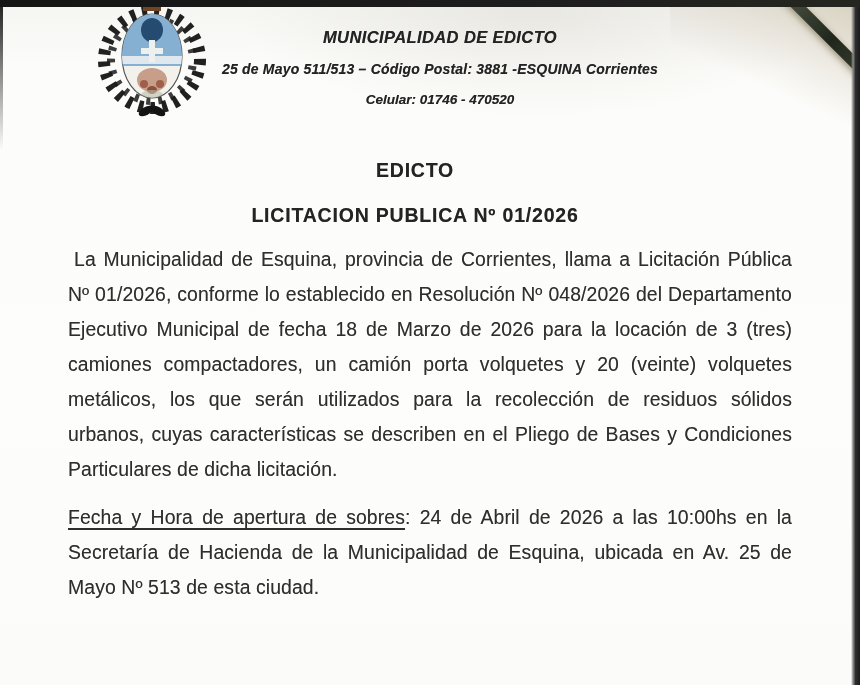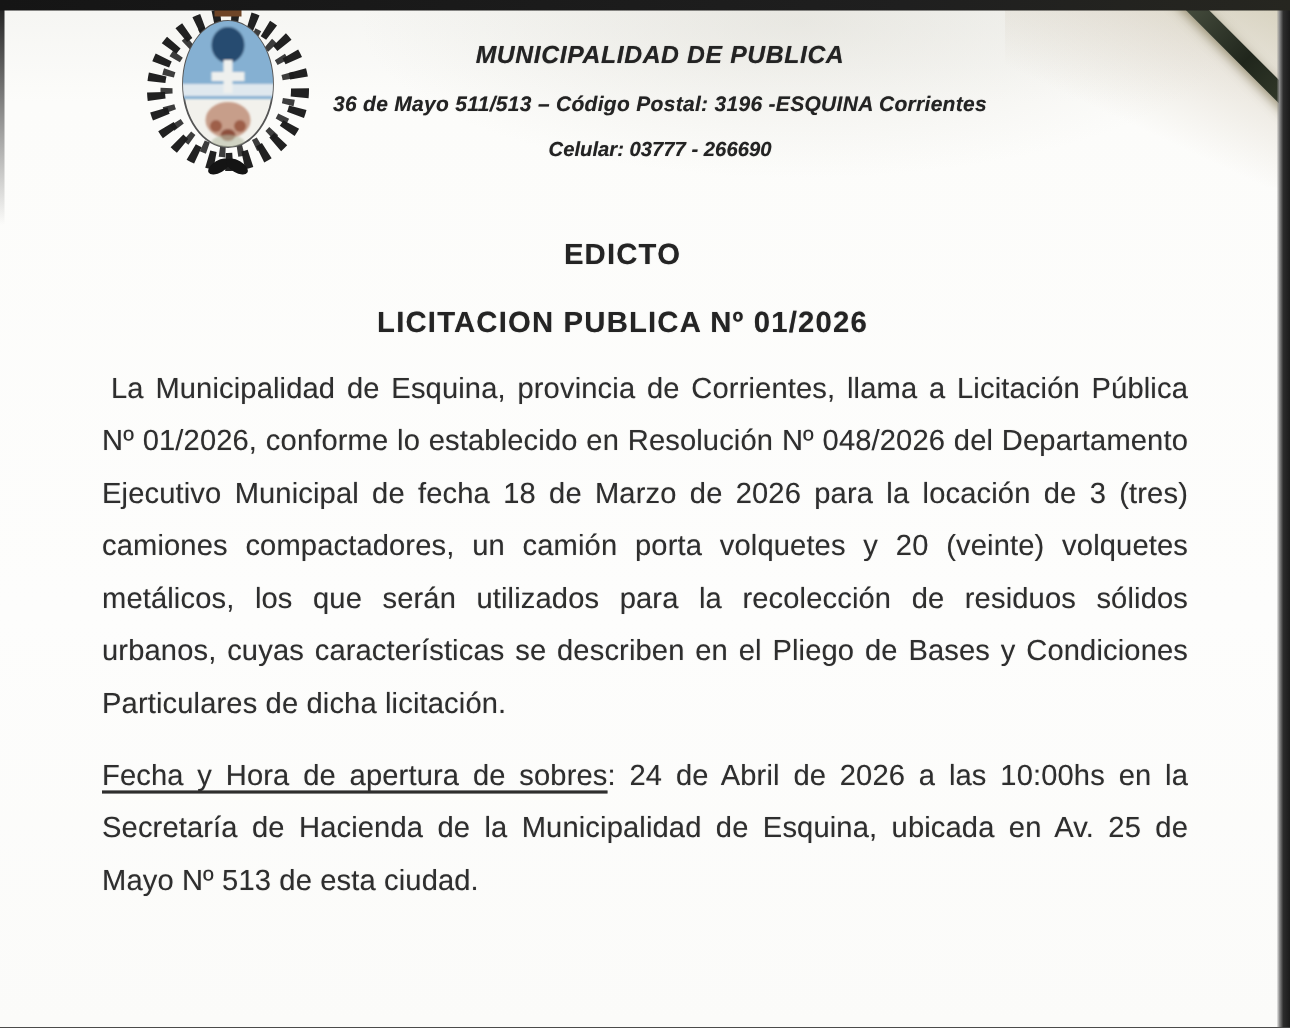--- a/index.html
+++ b/index.html
@@ -93,23 +93,23 @@
       <circle cx="58" cy="72" r="3" fill="#a84132"></circle>
       <ellipse cx="58" cy="80" rx="15" ry="12" fill="#c79e8a"></ellipse>
       <circle cx="50" cy="84" r="4" fill="#9e5f49"></circle>
       <circle cx="66" cy="84" r="4" fill="#9e5f49"></circle>
       <ellipse cx="58" cy="90" rx="5" ry="4" fill="#8d4f3c"></ellipse>
       <ellipse cx="58" cy="95" rx="11" ry="5" fill="#b9c0a8" opacity="0.6"></ellipse>
     </g>
   </svg>
 
   <div class="letterhead">
-    <div class="org-name">MUNICIPALIDAD DE PUBLICA</div>
-    <div class="org-address">36 de Mayo 511/513 – Código Postal: 3196 -ESQUINA Corrientes</div>
-    <div class="org-phone">Celular: 03777 - 266690</div>
+    <div class="org-name">MUNICIPALIDAD DE EDICTO</div>
+    <div class="org-address">25 de Mayo 511/513 – Código Postal: 3881 -ESQUINA Corrientes</div>
+    <div class="org-phone">Celular: 01746 - 470520</div>
   </div>
 
   <div class="doc-title">EDICTO</div>
   <div class="doc-subtitle">LICITACION PUBLICA Nº 01/2026</div>
 
   <div class="doc-body">
     <p class="para-intro">La Municipalidad de Esquina, provincia de Corrientes, llama a Licitación Pública Nº 01/2026, conforme lo establecido en Resolución Nº 048/2026 del Departamento Ejecutivo Municipal de fecha 18 de Marzo de 2026 para la locación de 3 (tres) camiones compactadores, un camión porta volquetes y 20 (veinte) volquetes metálicos, los que serán utilizados para la recolección de residuos sólidos urbanos, cuyas características se describen en el Pliego de Bases y Condiciones Particulares de dicha licitación.</p>
     <p class="para-opening"><span class="lead-underline">Fecha y Hora de apertura de sobres</span><span>: 24 de Abril de 2026 a las 10:00hs en la Secretaría de Hacienda de la Municipalidad de Esquina, ubicada en Av. 25 de Mayo Nº 513 de esta ciudad.</span></p>
   </div>
 

